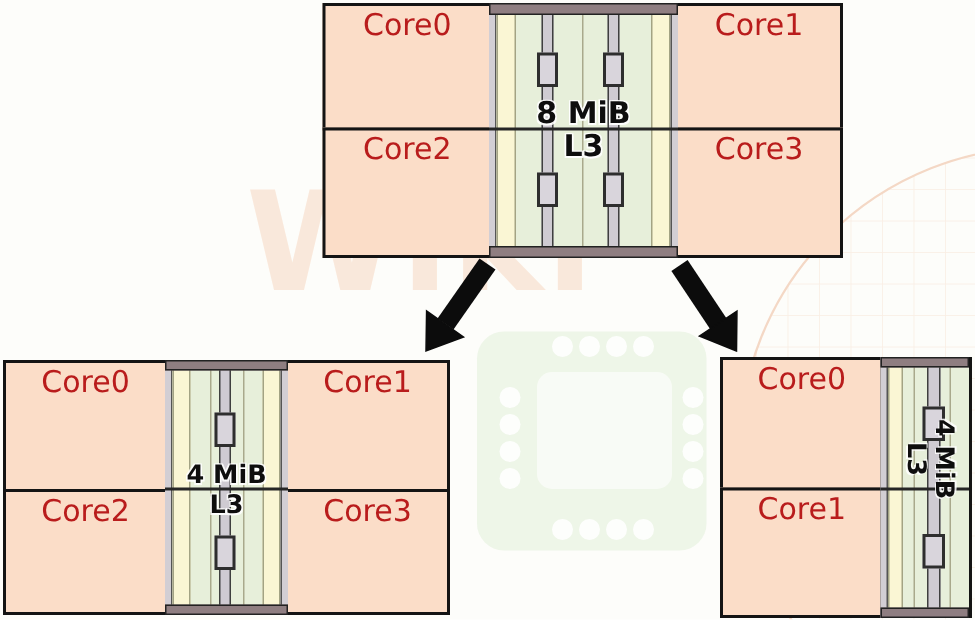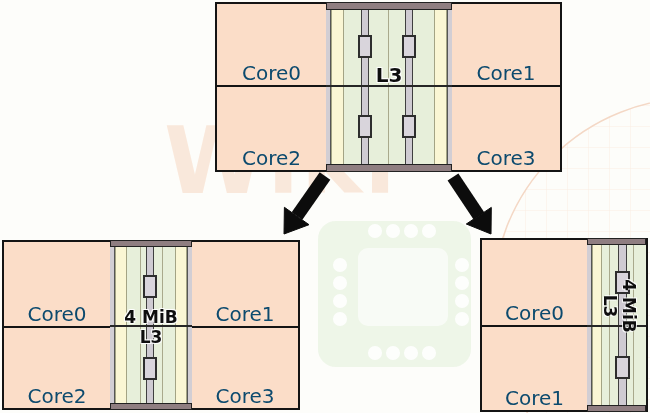--- a/index.html
+++ b/index.html
@@ -16,22 +16,22 @@
   .wiki-wm {
     position:absolute; left:164px; top:116px;
     font-size:92px; font-weight:bold; letter-spacing:2px;
     color:#f7d5bd; opacity:.5; line-height:1; user-select:none;
   }
 
   
   .diagram { position:absolute; inset:0; z-index:10; }
   .core {
     position:absolute; background:#fbddc8; border:2px solid #141414;
-    display:flex; align-items:flex-end; justify-content:center;
-    font-size:20px; color:#0c4a6e;
+    display:flex; align-items:flex-start; justify-content:center;
+    font-size:20px; color:#b91c1c;
   }
   .cache { position:absolute; background:#e7efda; }
   .cache.right-closed { border-right:2px solid #141414; }
   .cap {
     position:absolute; left:0; right:0; height:8px;
     background:#8f7e81; border:1px solid #222; z-index:4;
   }
   .cap.top { top:0; } .cap.bot { bottom:0; }
   .stripe { position:absolute; top:0; bottom:0; }
   .graybar { background:#d2ced4; z-index:1; }
@@ -115,20 +115,21 @@
       <div class="stripe ystripe" style="left:108px; width:13px;"></div>
       <div class="stripe graybar r" style="left:121px; width:5px;"></div>
       <div class="rowline" style="top:83px;"></div>
       <div class="sq" style="left:32px; top:33px;"></div>
       <div class="sq" style="left:32px; top:113px;"></div>
       <div class="sq" style="left:76px; top:33px;"></div>
       <div class="sq" style="left:76px; top:113px;"></div>
       <div class="cap top"></div>
       <div class="cap bot"></div>
       <div class="cachelabel big" style="top:62px;">
+        <div>8 MiB</div>
         <div>L3</div>
       </div>
     </div>
 
     <div class="core" style="left:215px; top:2px; width:113px; height:85px;">
         <span>Core0</span>
       </div>
     <div class="core" style="left:450px; top:2px; width:112px; height:85px;">
         <span>Core1</span>
       </div>

